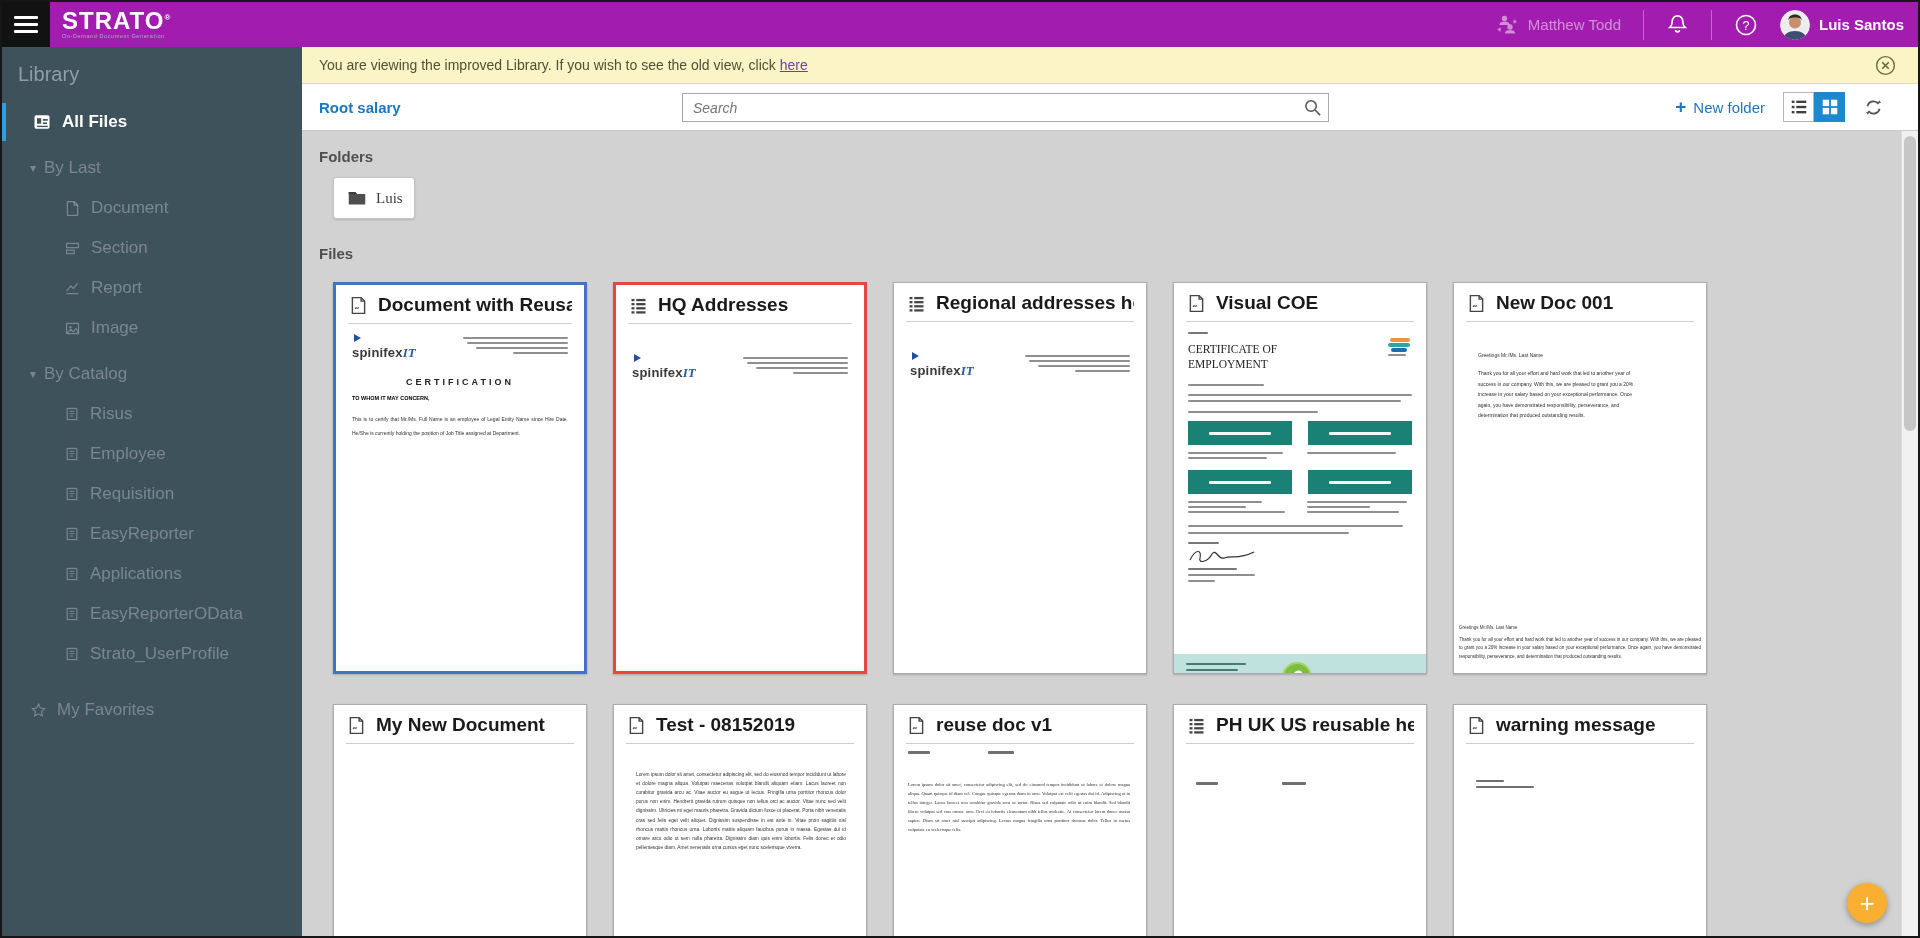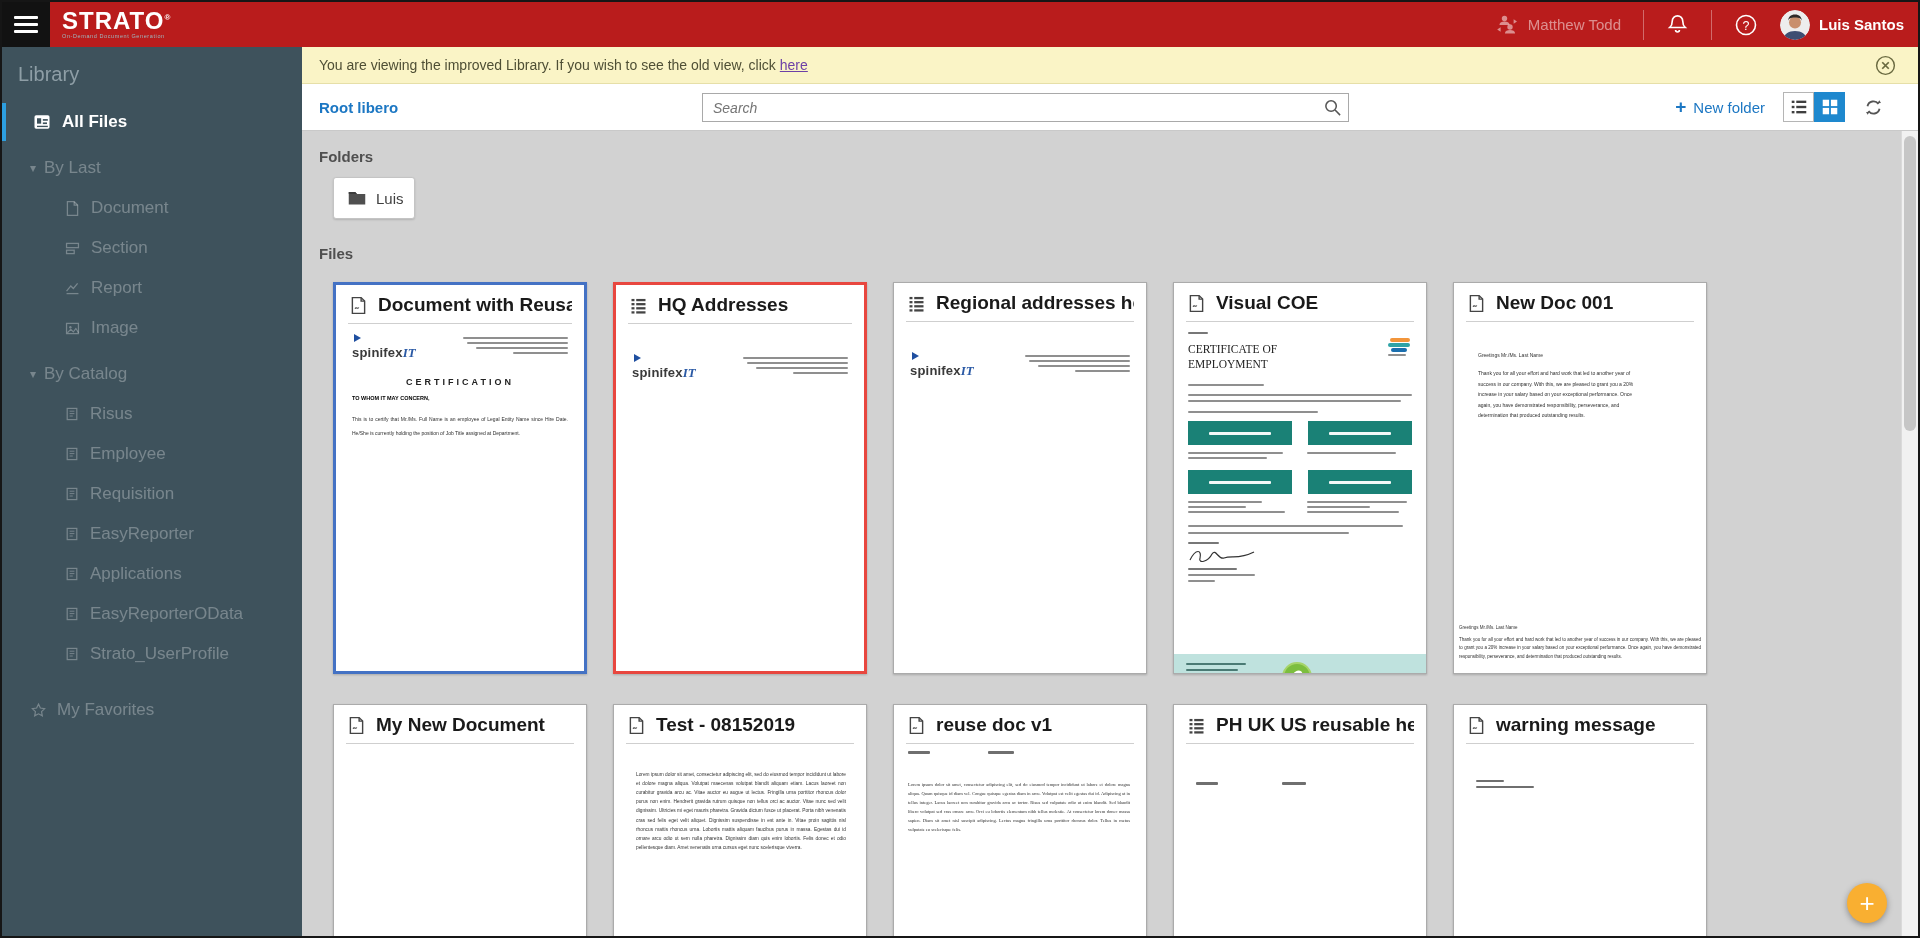--- a/index.html
+++ b/index.html
@@ -1,20 +1,20 @@
 <!DOCTYPE html>
 <html><head>
 <meta charset="utf-8">
 <style>
   * { margin:0; padding:0; box-sizing:border-box; }
   html,body { width:1920px; height:938px; font-family:"Liberation Sans", sans-serif; }
   .page { position:relative; width:1920px; height:938px; background:#D2D2D2; overflow:hidden; border:2px solid #161616; }
 
   
-  .topbar { position:absolute; top:0; left:0; right:0; height:45px; background:#b91c1c; display:flex; align-items:center; z-index:30; }
+  .topbar { position:absolute; top:0; left:0; right:0; height:45px; background:#a21caf; display:flex; align-items:center; z-index:30; }
   .hamburger-box { width:48px; height:45px; background:#121212; display:flex; flex-direction:column; justify-content:center; align-items:center; gap:4px; cursor:pointer; flex:0 0 auto; }
   .hamburger-box i { display:block; width:24px; height:3px; background:#fff; border-radius:1px; }
   .logo-block { margin-left:12px; line-height:1; }
   .logo-main { color:#fff; font-size:24px; font-weight:700; letter-spacing:1px; }
   .logo-main sup { font-size:8px; }
   .logo-tagline { color:#9FB8C0; font-size:5.5px; letter-spacing:.6px; margin-top:1px; }
   .topbar-right { margin-left:auto; display:flex; align-items:center; margin-right:14px; }
   .impersonation { display:flex; align-items:center; gap:8px; color:rgba(255,255,255,.5); font-size:15px; }
   .tb-sep { width:1px; height:30px; background:rgba(255,255,255,.35); margin:0 22px; }
   .tb-icon { display:flex; align-items:center; cursor:pointer; }
@@ -37,34 +37,34 @@
   .item-fav .ic { margin-left:28px; margin-right:10px; color:rgba(255,255,255,.3); }
 
   
   .content { position:absolute; top:45px; left:300px; right:0; bottom:0; }
   .banner { height:37px; background:#FAF4C6; border-bottom:1px solid #E6DFA8; display:flex; align-items:center; padding-left:17px; font-size:14px; color:#4F4F35; position:relative;text-align:center; }
   .banner a { color:#6C3FA6; text-decoration:underline; margin-left:4px; cursor:pointer; }
   .banner-close { position:absolute; right:22px; top:8px; cursor:pointer; display:flex; }
 
   .toolbar { height:47px; background:#fff; border-bottom:1px solid #C9C9C9; display:flex; align-items:center; padding:0 34px 0 17px; position:relative; }
   .breadcrumb { color:#1C77C3; font-size:15px; font-weight:700; cursor:pointer; }
-  .searchwrap { position:absolute; left:400px; top:9px; width:647px; height:29px; }
+  .searchwrap { position:absolute; left:380px; top:9px; width:647px; height:29px; }
   .searchwrap input { width:100%; height:100%; border:1px solid #A9A9A9; padding:0 30px 0 10px; font-size:14px; font-style:italic; color:#555; background:#fff; outline:none; font-family:"Liberation Sans", sans-serif; }
   .searchwrap .mag { position:absolute; right:7px; top:5px; cursor:pointer; }
   .toolbar-actions { margin-left:auto; display:flex; align-items:center; gap:18px; }
   .new-folder { display:flex; align-items:center; gap:7px; color:#1C77C3; font-size:15px; cursor:pointer; }
   .new-folder .plus { font-size:19px; font-weight:700; }
   .view-toggle { display:flex; }
   .vt-btn { width:31px; height:30px; display:flex; align-items:center; justify-content:center; border:1px solid #B5B5B5; background:#fff; cursor:pointer; }
   .vt-btn.active { background:#1E88CE; border-color:#1E88CE; }
   .refresh-btn { display:flex; cursor:pointer; }
 
   .scrollarea { position:absolute; top:84px; left:0; right:0; bottom:0; overflow:hidden; }
   .sec-label { margin:17px 0 0 17px; font-size:15px; font-weight:600; color:#4F4F4F; }
-  .folder-chip { margin:12px 0 0 31px; width:82px; height:42px; background:#fff; border:1px solid #C4C4C4; border-radius:3px; box-shadow:0 1px 2px rgba(0,0,0,.15); display:flex; align-items:center; gap:8px; padding-left:12px; font-size:15px; color:#3F3F3F; cursor:pointer; }
+  .folder-chip { margin:12px 0 0 31px; width:82px; height:42px; background:#fff; border:1px solid #C4C4C4; border-radius:3px; box-shadow:0 1px 2px rgba(0,0,0,.15); display:flex; align-items:center; gap:8px; padding-left:12px; font-size:15px; color:#3F3F3F; cursor:pointer;font-family:Liberation Serif, serif; }
   .files-label { margin-top:26px; }
   .files-grid { display:flex; flex-wrap:wrap; gap:30px 26px; padding-left:31px; margin-top:20px; width:1680px; }
 
   
   .card { width:254px; height:392px; background:#fff; border:1px solid #ABABAB; box-shadow:0 1px 2px rgba(0,0,0,.2); position:relative; overflow:hidden; cursor:pointer; }
   .card.sel-blue { border:3px solid #4472C4; }
   .card.sel-red  { border:3px solid #E8473F; }
   .card-head { display:flex; align-items:center; gap:9px; padding:9px 12px 0 12px; }
   .card-title { font-size:19px; font-weight:700; color:#1A1A1A; white-space:nowrap; overflow:hidden; }
   .card-div { border-top:1px solid #CFCFCF; margin:7px 12px 0 12px; }
@@ -332,21 +332,21 @@
       <a>here</a>
       <span class="banner-close">
         <svg viewBox="0 0 22 22" width="21" height="21">
             <circle cx="11" cy="11" r="9.3" fill="none" stroke="#6A6A40" stroke-width="1.5"></circle>
             <path d="M7.6 7.6l6.8 6.8M14.4 7.6l-6.8 6.8" stroke="#6A6A40" stroke-width="1.8"></path>
           </svg>
       </span>
     </div>
 
     <div class="toolbar">
-      <span class="breadcrumb">Root libero</span>
+      <span class="breadcrumb">Root salary</span>
       <div class="searchwrap">
         <input type="text" placeholder="Search" style="">
         <span class="mag">
           <svg viewBox="0 0 20 20" width="19" height="19">
               <circle cx="8.5" cy="8.5" r="5.5" fill="none" stroke="#555" stroke-width="1.6"></circle>
               <path d="M12.7 12.7L18 18" stroke="#555" stroke-width="1.6"></path>
             </svg>
         </span>
       </div>
       <div class="toolbar-actions">

